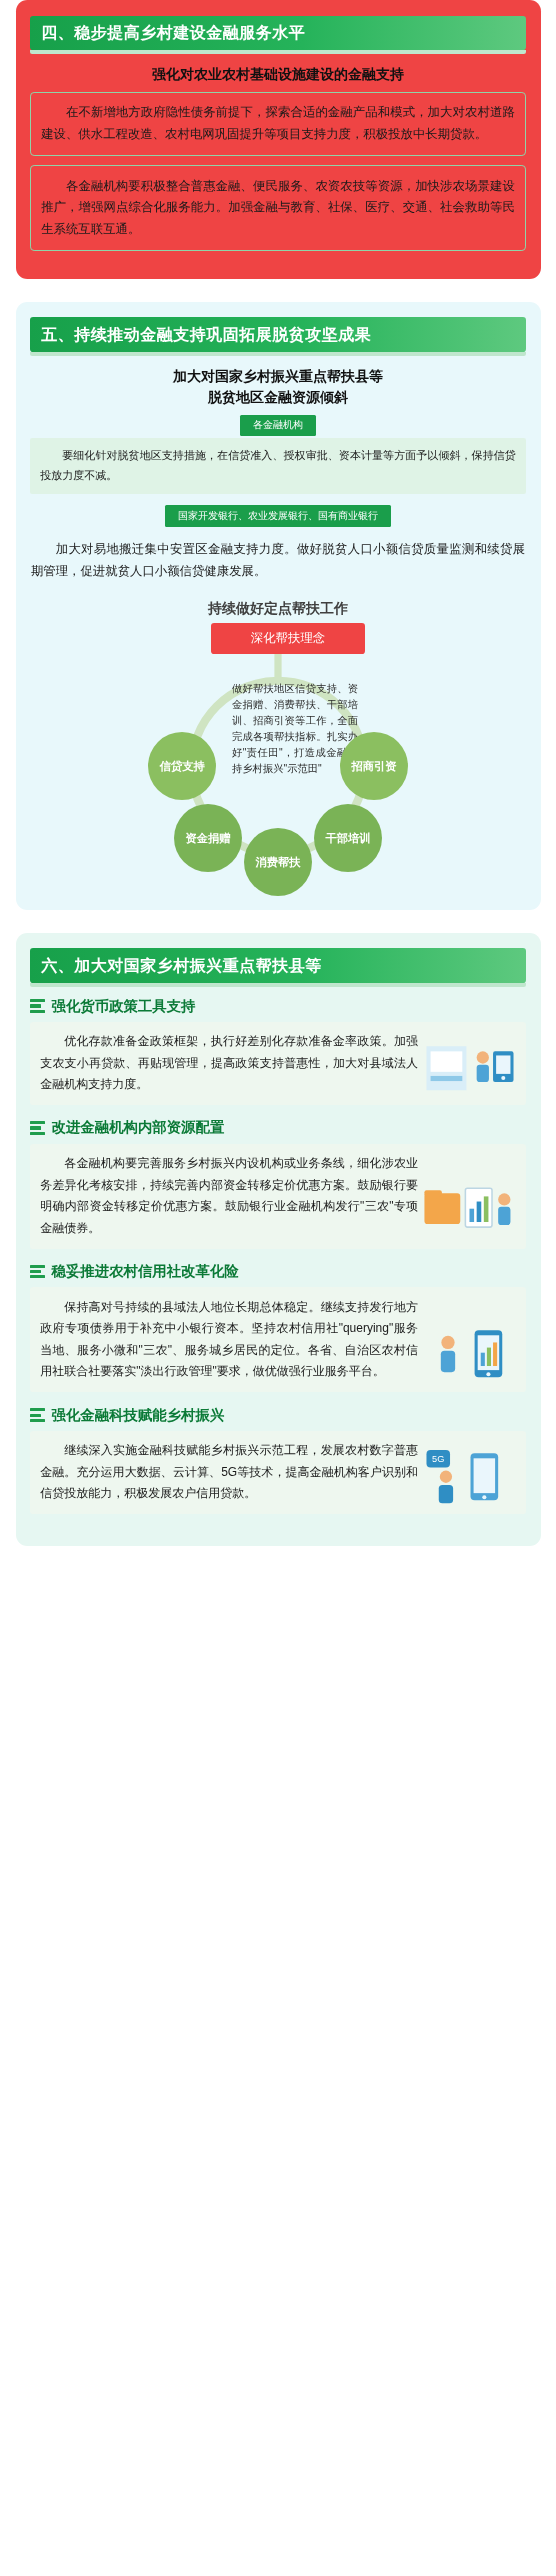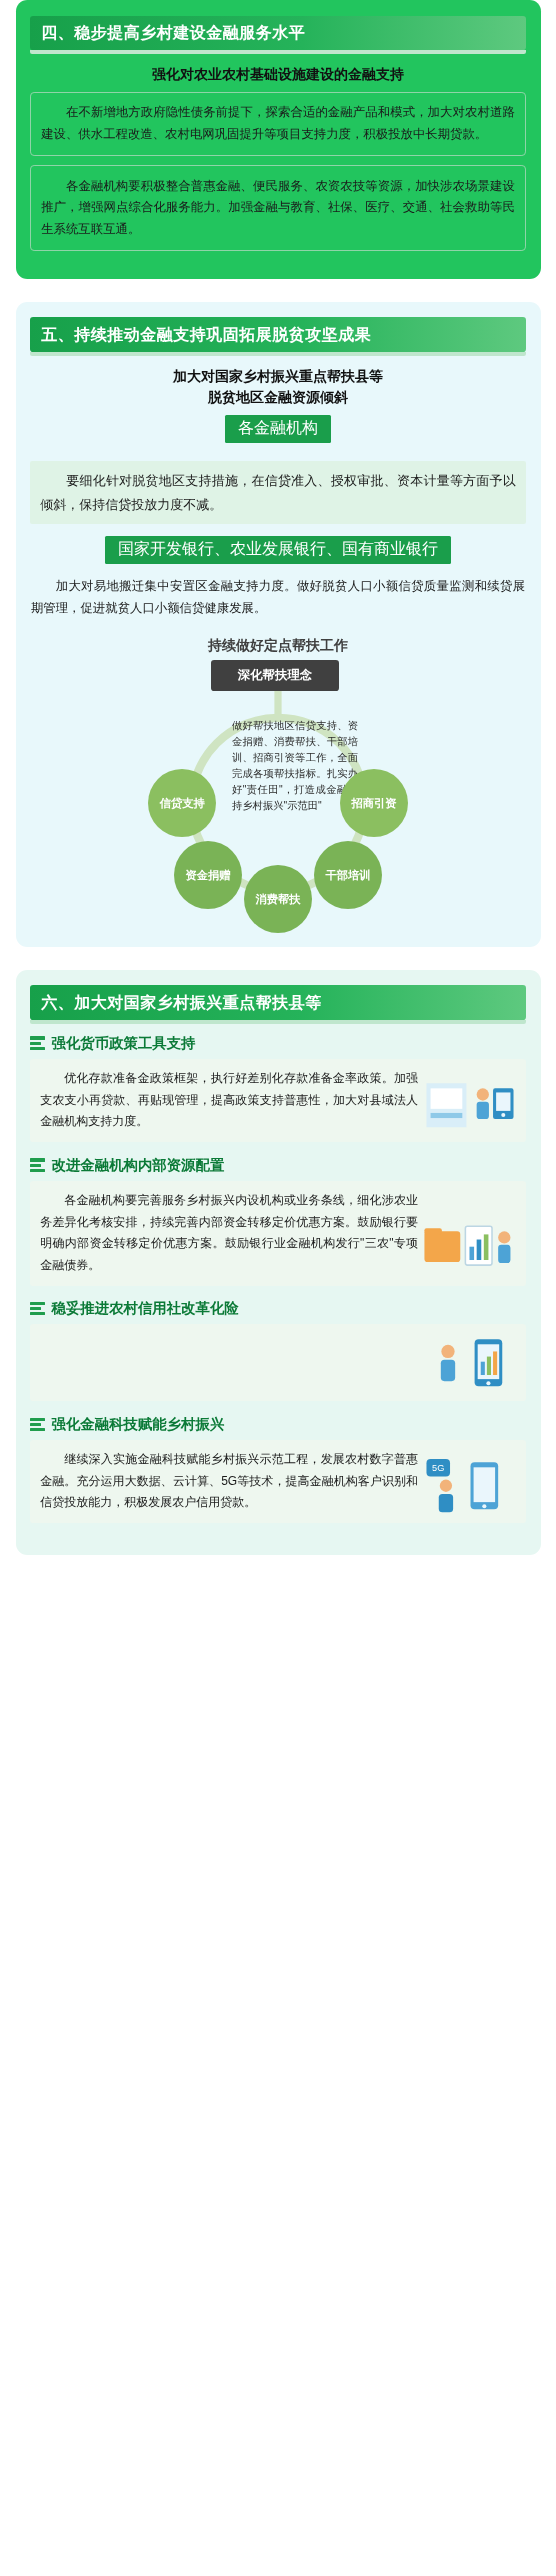--- a/index.html
+++ b/index.html
@@ -14,21 +14,21 @@
     min-height: 2586px;
     background: #ffffff;
   }
 
   
   .section {
     margin: 0 15.5px 23px 15.5px;
     border-radius: 11.3px;
     padding: 15.5px 14.4px 18.5px 14.4px;
   }
-  .sec-a { background: #22c55e; }          
+  .sec-a { background: #ef4444; }          
   .sec-b { background: #e8f8fb; }
   .sec-c { background: #e6f7f2; }
 
   
   .banner {
     position: relative;
     display: block;
     background: linear-gradient(90deg, #17a04a 0%, #25b35a 55%, #5ec97f 100%);
     color: #ffffff;
     font-size: 16px;
@@ -71,32 +71,32 @@
     text-indent: 2em;
     margin-bottom: 9.3px;
   }
 
   
   .tagblock { margin: 7.2px 0 11.3px 0; }
   .tag {
     display: inline-block;
     background: #1a9e4b;
     color: #fff;
-    font-size: 16px;
+    font-size: 10px;
     padding: 3.6px 13.4px;
     border-radius: 1.5px;
     margin: 0 auto;
   }
   .tag-wrap { text-align: center; }
   .tagbody {
     background: #dff3e6;
     border-radius: 2.1px;
-    margin-top: 18px;
+    margin-top: 2px;
     padding: 8.2px 10.3px;
-    font-size: 13px;
+    font-size: 11px;
     line-height: 1.8;
     color: #1a1a1a;
     text-align: justify;
     text-indent: 2em;
   }
 
   .plainpara {
     font-size: 12.4px;
     line-height: 1.8;
     color: #1a1a1a;
@@ -132,30 +132,30 @@
     align-items: center;
     justify-content: center;
     text-align: center;
     line-height: 1.3;
   }
   .node.dark { background: #7ab356; }
   .cap {
     position: absolute;
     left: 72px;
     top: 0;
-    width: 128px;
+    width: 154px;
     height: 31px;
-    background: #404040;
+    background: #ef4444;
     color: #fff;
     border-radius: 3.1px;
     display: flex;
     align-items: center;
     justify-content: center;
     font-size: 12.4px;
-    font-weight: bold;
+    font-weight: normal;
   }
   .diag-text {
     position: absolute;
     left: 77px;
     top: 58px;
     width: 126px;
     font-size: 10.3px;
     line-height: 1.55;
     color: #2a2a2a;
     text-align: justify;
@@ -325,20 +325,21 @@
   <div class="item">
     <div class="item-head">
       <span class="bars">
           <i></i>
           <i></i>
           <i></i>
         </span>
       <span class="item-title">稳妥推进农村信用社改革化险</span>
     </div>
     <div class="item-body with-art">
+      <span>保持高对号持续的县域法人地位长期总体稳定。继续支持发行地方政府专项债券用于补充中小银行资本。坚持农村信用社"querying"服务当地、服务小微和"三农"、服务城乡居民的定位。各省、自治区农村信用社联合社要落实"淡出行政管理"要求，做优做强行业服务平台。</span>
       <svg class="art" viewBox="0 0 190 125">
         <rect x="104" y="14" width="54" height="92" rx="8" fill="#2f8ec4"></rect>
         <rect x="110" y="24" width="42" height="68" fill="#eaf6fc"></rect>
         <circle cx="131" cy="100" r="4" fill="#eaf6fc"></circle>
         <rect x="116" y="58" width="8" height="26" fill="#4da3d6"></rect>
         <rect x="128" y="48" width="8" height="36" fill="#8bbf60"></rect>
         <rect x="140" y="38" width="8" height="46" fill="#f3a64a"></rect>
         <circle cx="52" cy="38" r="13" fill="#f2b37a"></circle>
         <rect x="38" y="54" width="28" height="42" rx="7" fill="#4da3d6"></rect>
       </svg>

